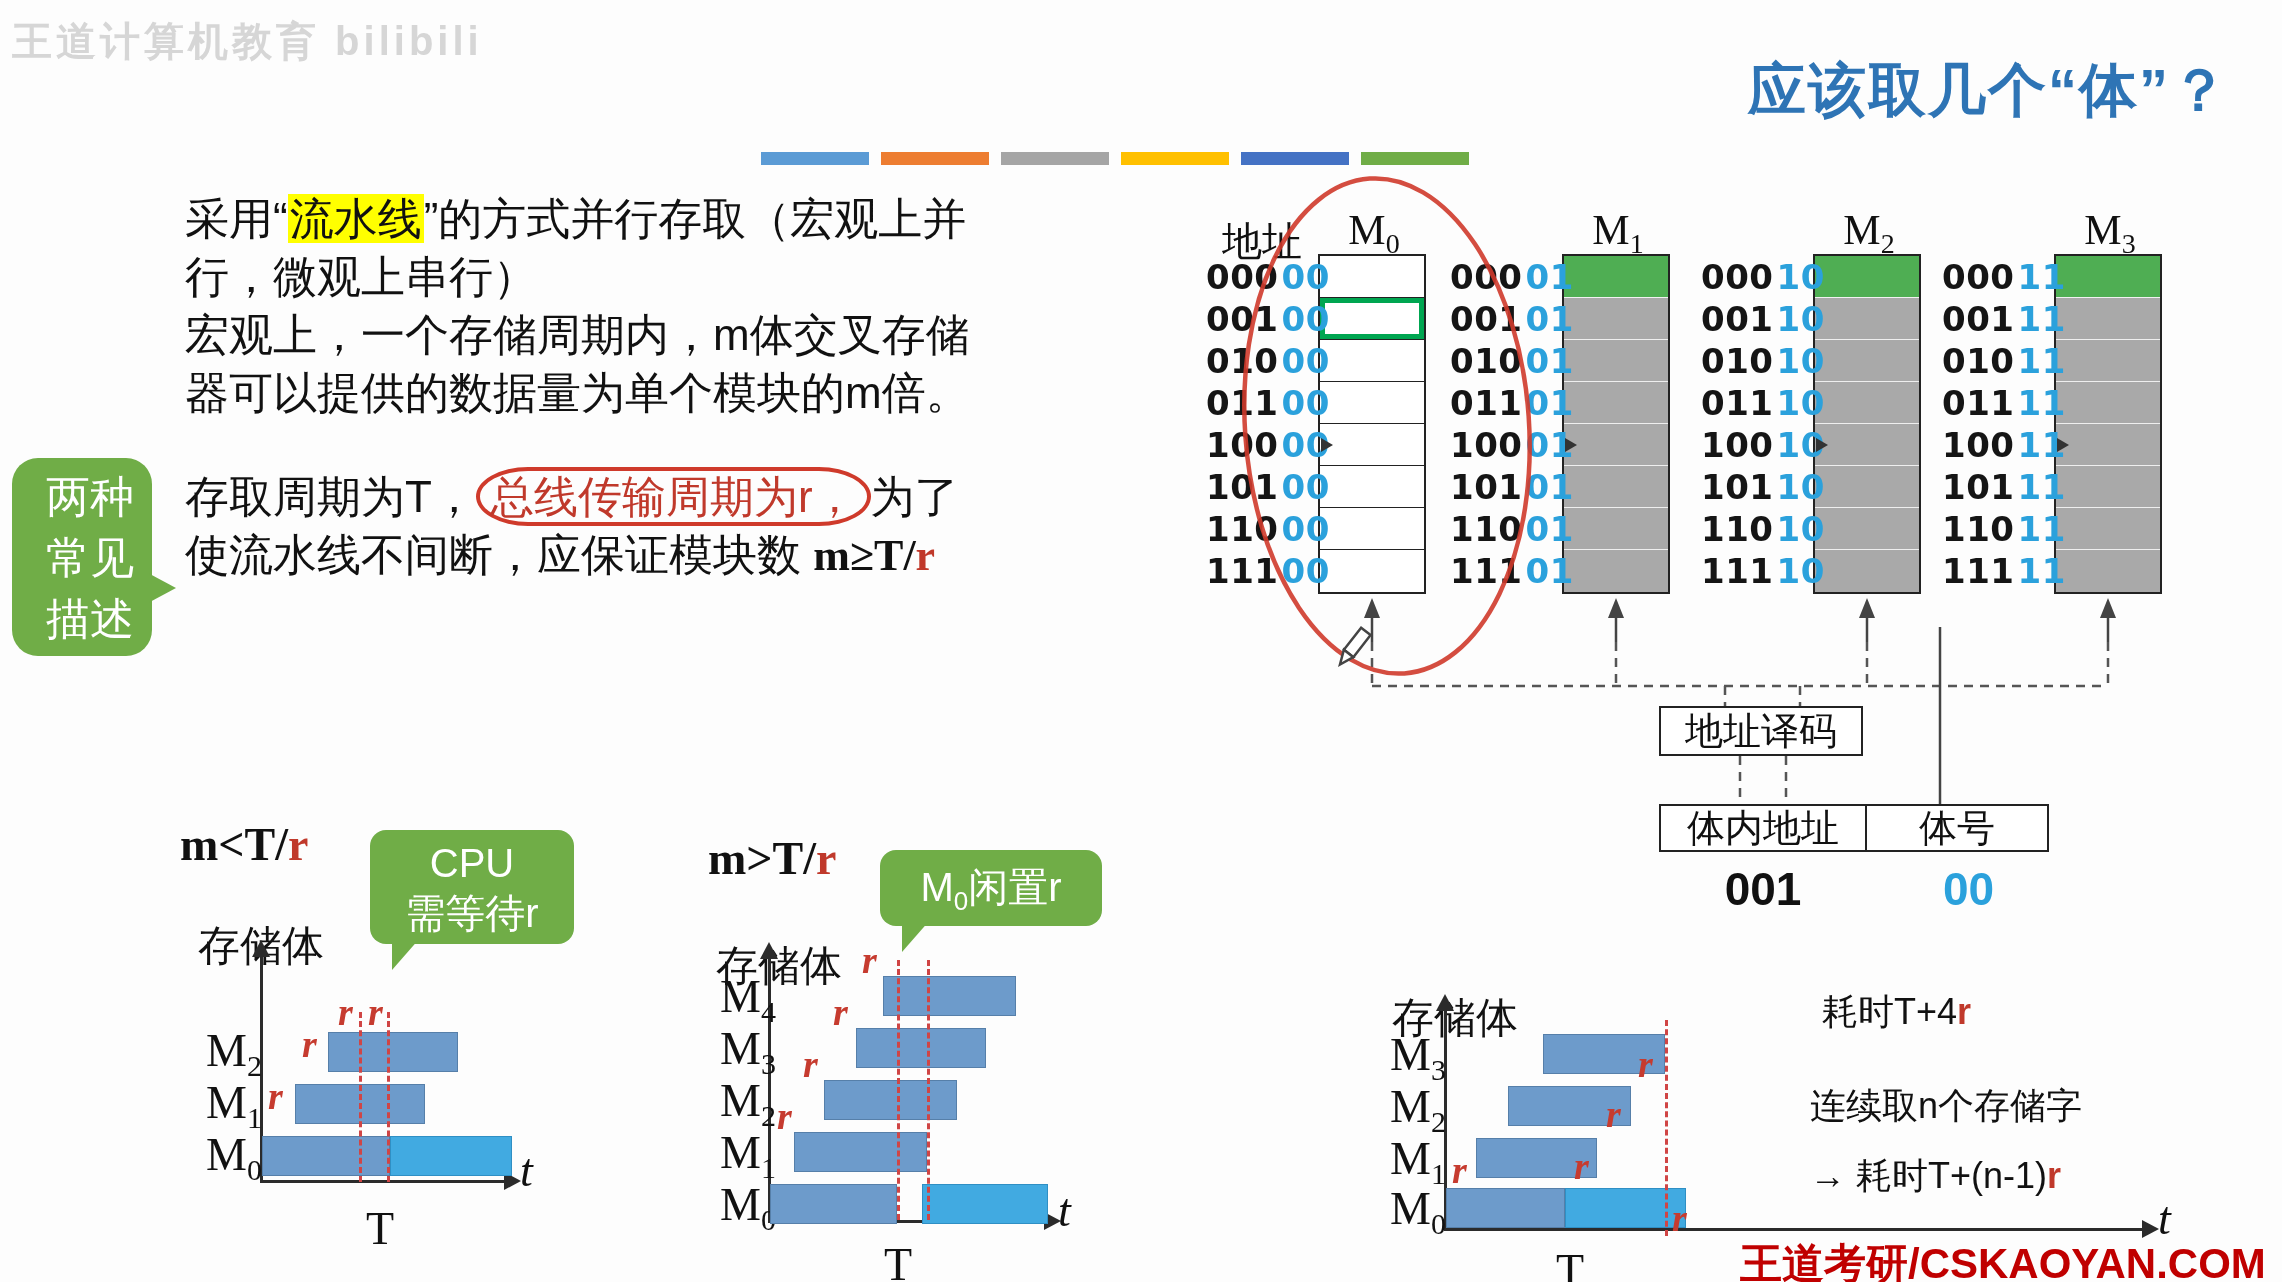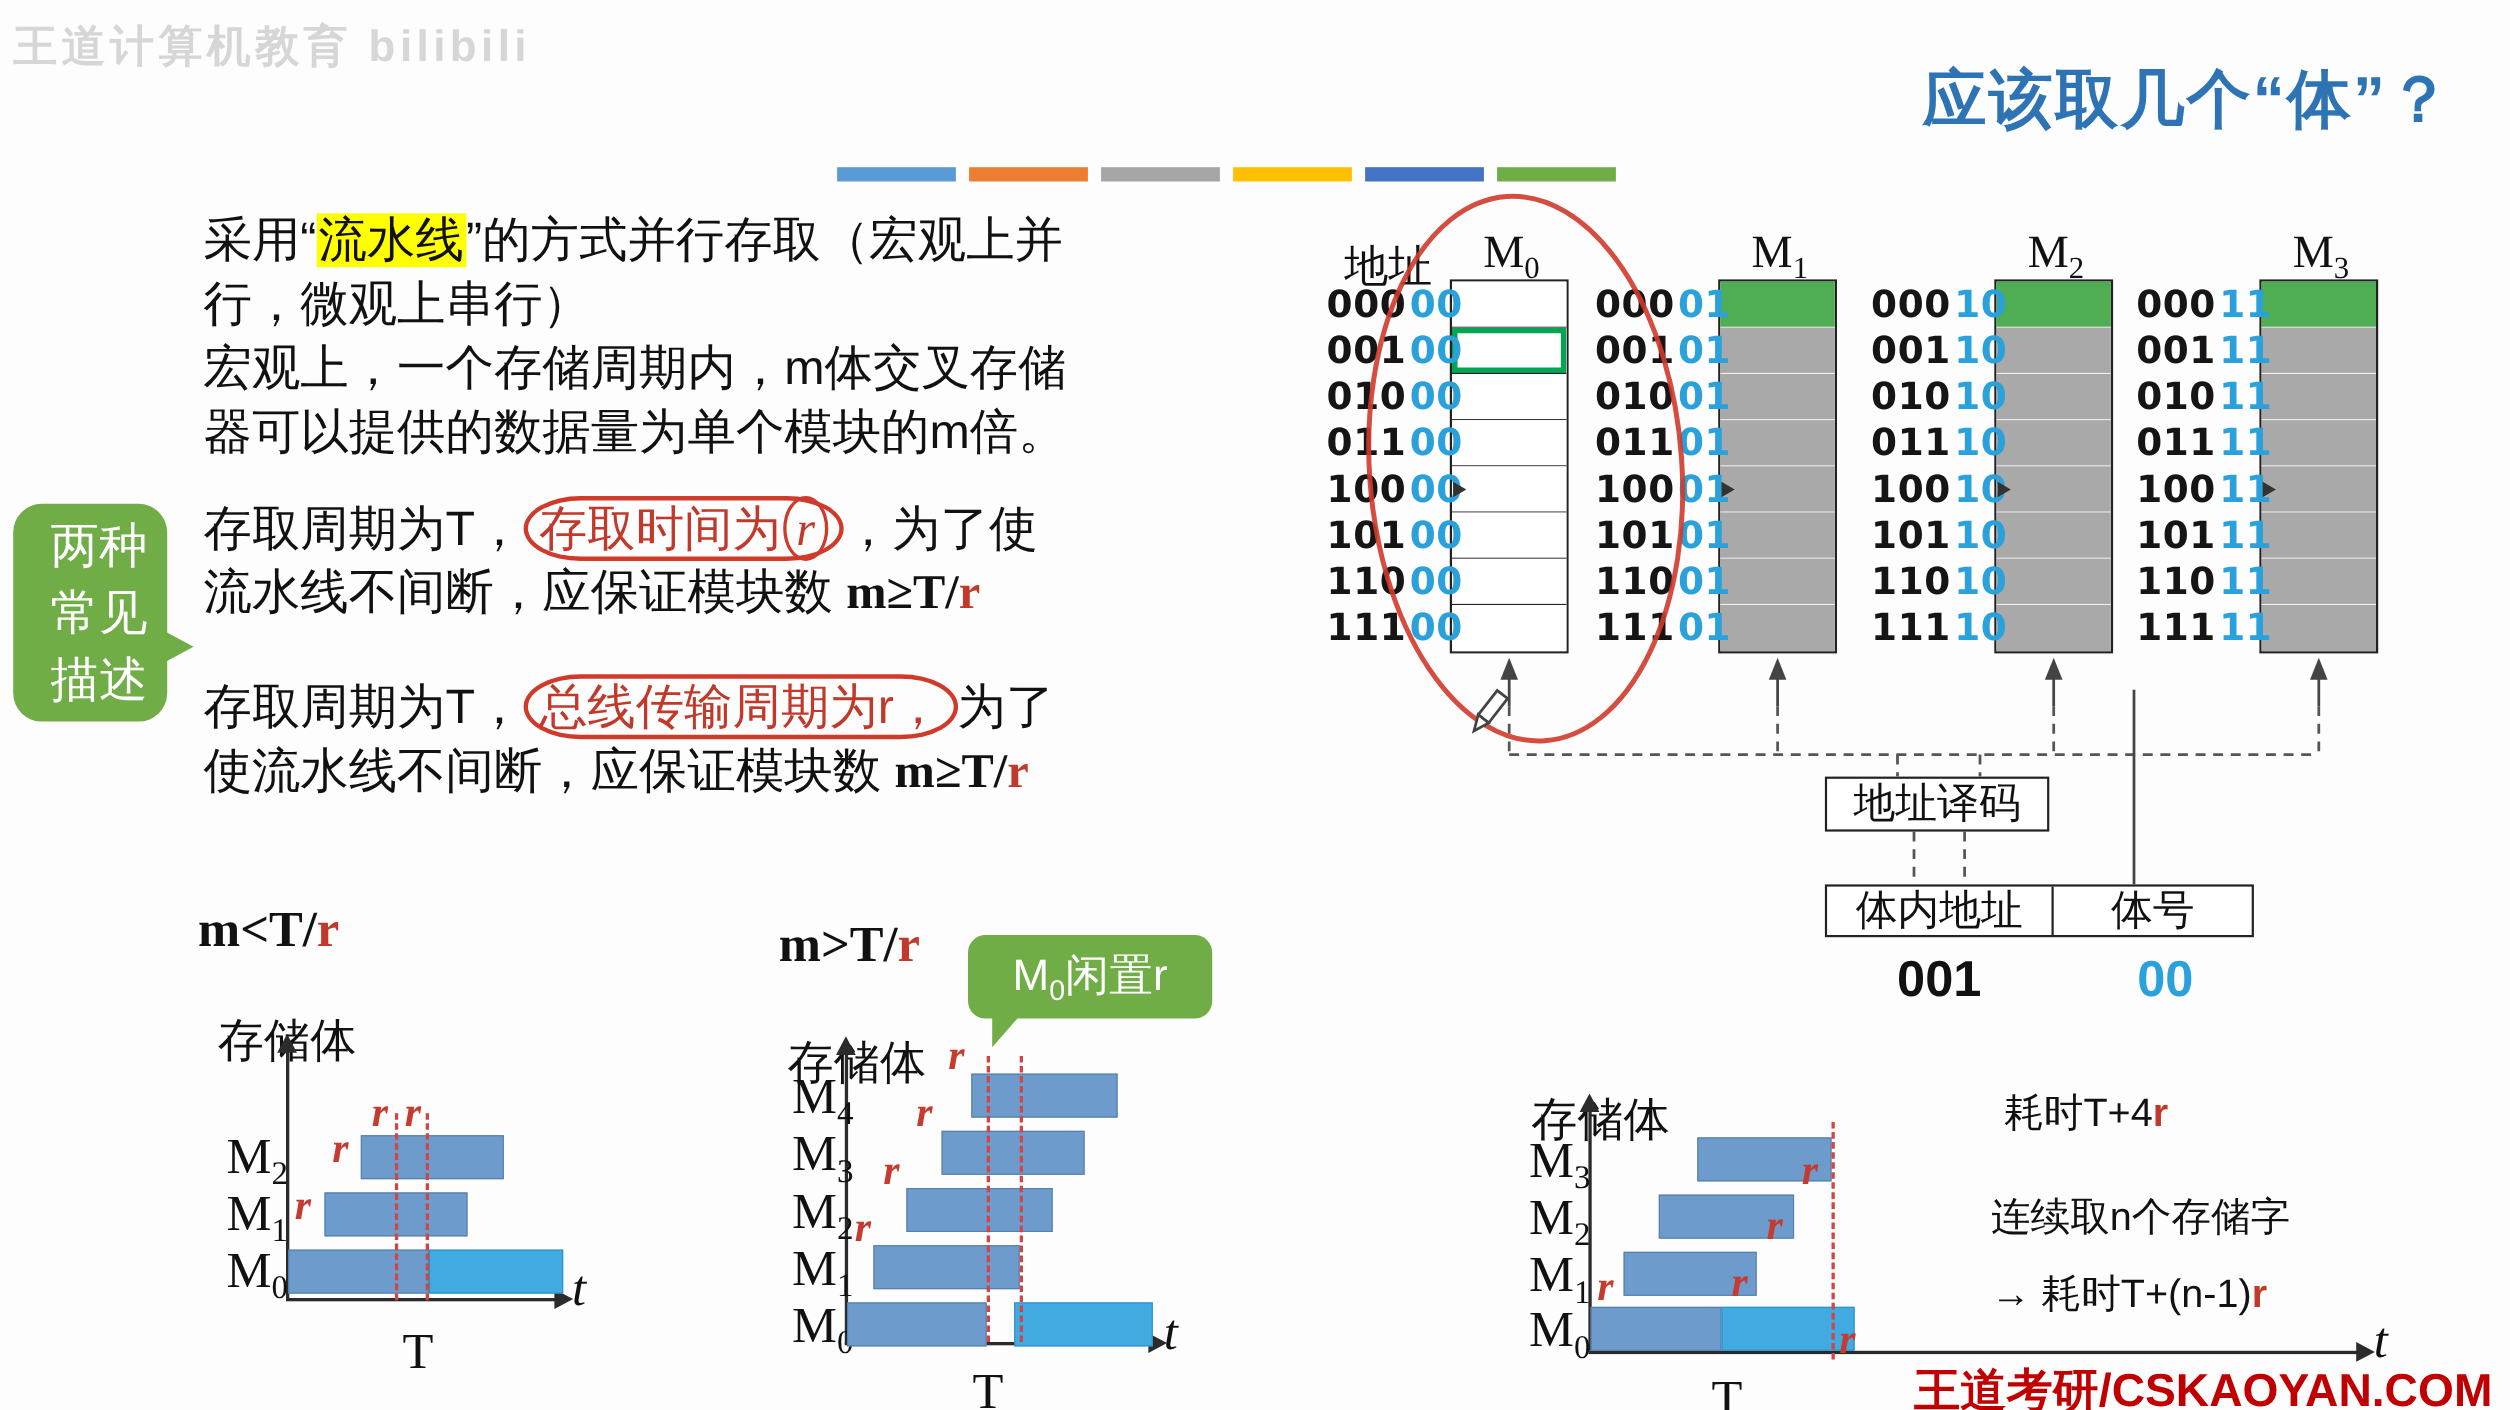--- a/index.html
+++ b/index.html
@@ -111,21 +111,20 @@
       <div class="seg" style="background: rgb(165, 165, 165);"></div>
       <div class="seg" style="background: rgb(255, 192, 0);"></div>
       <div class="seg" style="background: rgb(68, 114, 196);"></div>
       <div class="seg" style="background: rgb(112, 173, 71);"></div>
     </div>
 
   <div id="textblock">
     <p><span>采用“</span><span class="hl">流水线</span><span>”的方式并行存取（宏观上并行，微观上串行）</span><br>
     <span>宏观上，一个存储周期内，m体交叉存储器可以提供的数据量为单个模块的m倍。</span></p>
 
-    <p class="gap1"><span>存取周期为T，</span><span class="circled"><span>存取时间为</span><span class="rcircle">r</span></span><span>，为了使流水线不间断，应保证模块数 </span><span class="formula">m≥T/</span><span class="formula-r">r</span></p>
 
     <p class="gap2"><span>存取周期为T，</span><span class="circled">总线传输周期为r，</span><span>为了使流水线不间断，应保证模块数 </span><span class="formula">m≥T/</span><span class="formula-r">r</span></p>
   </div>
 
   <div id="bubble-desc" class="bubble">
     <div>两种</div>
     <div>常见</div>
     <div>描述</div>
     <div class="tail-right"></div>
   </div>
@@ -271,20 +270,25 @@
       <ellipse cx="207" cy="256" rx="142" ry="248" fill="none" stroke="#cf3a2b" stroke-width="4.5" opacity="0.9" transform="rotate(-4 207 256)"></ellipse>
       <g transform="translate(176,474) rotate(38)">
         <rect x="-6" y="-16" width="12" height="28" fill="#fff" stroke="#444" stroke-width="2.5"></rect>
         <polygon points="-6,12 6,12 0,26" fill="#fff" stroke="#444" stroke-width="2.5"></polygon>
       </g>
     </svg>
   </div>
 
   <div class="tchart" id="chart1" style="left:170px;top:816px;width:490px;height:460px;">
     <div class="cond" style="left:10px;top:2px;"><span>m&lt;T/</span><span class="red">r</span></div>
+    <div class="bubble" style="left:200px;top:14px;width:204px;height:114px;font-size:40px;line-height:50px;padding-top:8px;">
+      <div>CPU</div>
+      <div>需等待r</div>
+      <div class="tail-dl"></div>
+    </div>
     <div class="axlabel" style="left:28px;top:102px;">存储体</div>
     <div class="ah-up" style="left:82px;top:124px;"></div>
     <div class="vaxis" style="left:90px;top:140px;height:226px;"></div>
     <div class="haxis" style="left:90px;top:364px;width:246px;"></div>
     <div class="ah-right" style="left:334px;top:356px;"></div>
     <div class="tlab" style="left:350px;top:328px;">t</div>
 
     <div class="rowlab" style="left:36px;top:208px;"><span>M</span><sub>2</sub></div>
     <div class="rowlab" style="left:36px;top:260px;"><span>M</span><sub>1</sub></div>
     <div class="rowlab" style="left:36px;top:312px;"><span>M</span><sub>0</sub></div>

